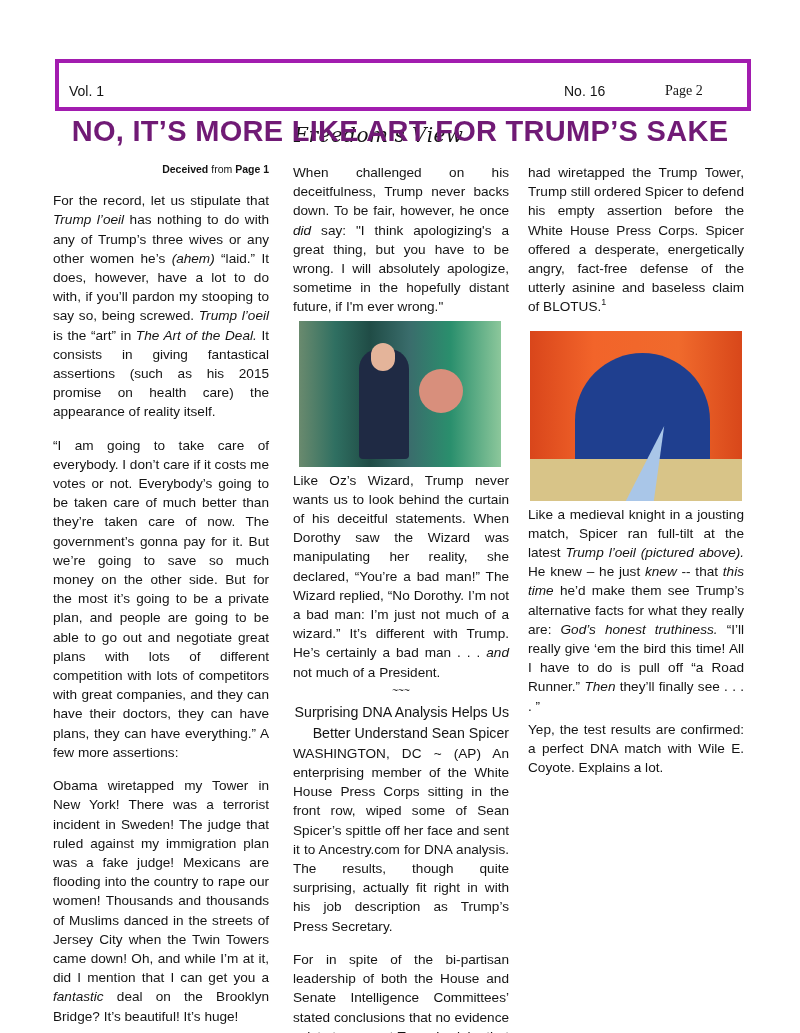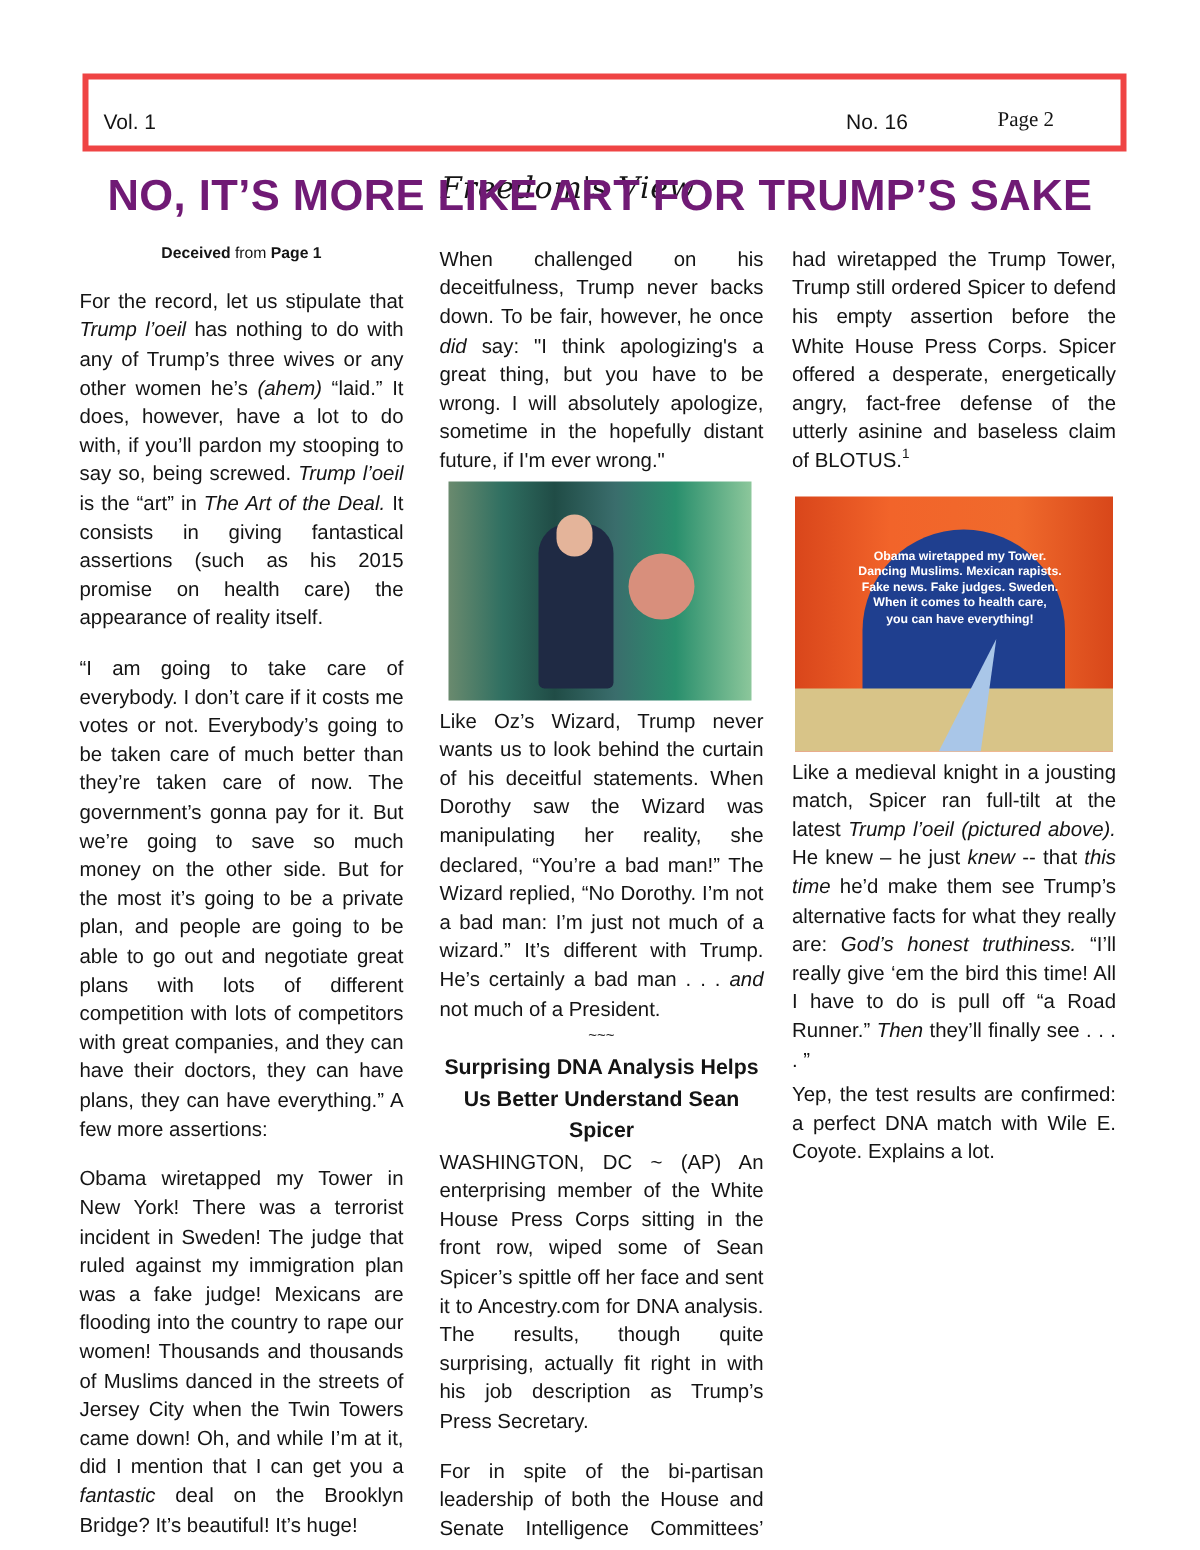--- a/index.html
+++ b/index.html
@@ -1,54 +1,54 @@
 <!DOCTYPE html>
 <html><head>
 <meta charset="utf-8">
 <style>
   html, body { margin: 0; padding: 0; }
   body {
     width: 800px; height: 1033px; background: #ffffff; position: relative; overflow: hidden;
     font-family: "Liberation Sans", "DejaVu Sans", sans-serif; color: #141414;
   }
   .masthead {
-    position: absolute; left: 55px; top: 49px; width: 688px; height: 44px;
-    border: 4px solid #ef4444; box-sizing: content-box;
+    position: absolute; left: 55px; top: 59px; width: 688px; height: 44px;
+    border: 4px solid #a21caf; box-sizing: content-box;
   }
   .mh-vol { position: absolute; left: 10px; top: 20px; font-size: 14px; }
   .mh-title { position: absolute; left: 235px; top: 14px; font-family: "DejaVu Serif", serif; font-weight: normal; font-style: italic; font-size: 20px; letter-spacing: 0.5px; margin-top: 46px; }
   .mh-no { position: absolute; left: 505px; top: 20px; font-size: 14px; }
   .mh-page { position: absolute; left: 606px; top: 20px; font-size: 14px; font-family: Liberation Serif, serif; }
   .headline {
     position: absolute; left: 0; top: 115px; width: 800px; text-align: center;
     font-weight: bold; font-size: 29px; letter-spacing: 0.3px; color: #701a75;
   }
   .col { position: absolute; top: 160px; font-size: 13.6px; line-height: 19.2px; text-align: justify; }
   .col p { margin: 0 0 14px 0; }
   .col1 { left: 53px; width: 216px; }
   .col2 { left: 293px; width: 216px; top: 163px; }
   .col3 { left: 528px; width: 216px; top: 163px; }
-  .deceived { font-size: 10.5px; margin-bottom: 12px !important; text-align: center; }
+  .deceived { font-size: 10.5px; margin-bottom: 12px !important; text-align: right; }
   .deceived b { font-weight: bold; }
   .u { }
   .img { position: relative; overflow: hidden; margin: 4px 0 4px 0; }
   .img-oz { width: 202px; height: 146px; margin-left: 6px; background: linear-gradient(90deg,#6a8a6e 0%,#2f6f61 18%,#204c46 35%,#3a6d6c 55%,#2a8f6d 75%,#8cc79b 100%); }
   .img-tunnel { width: 212px; height: 170px; margin-left: 2px; background: linear-gradient(90deg,#d9461b,#f2642a 30%,#f06a2c 70%,#d8471a); }
   .img-coyote { width: 212px; height: 175px; margin-left: 2px; background: linear-gradient(180deg,#d94b63 0%,#2e4da3 30%,#7fa3c9 55%,#e79a3c 75%,#f0b24a 100%); }
   .tunnel-arch { position: absolute; left: 45px; top: 22px; width: 135px; height: 130px; background: #1f3f8f; border-radius: 68px 68px 0 0; }
   .tunnel-road { position: absolute; left: 0; top: 128px; width: 212px; height: 42px; background: #d8c488; }
   .tunnel-beam { position: absolute; left: 108px; top: 95px; width: 0; height: 0; border-left: 14px solid transparent; border-right: 14px solid transparent; border-bottom: 75px solid #a9c6e8; transform: skewX(-18deg); }
   .tunnel-text { position: absolute; left: 25px; top: 35px; width: 170px; text-align: center; font-size: 8.2px; line-height: 10.5px; color: #fff; font-weight: bold; }
   .bubble { position: absolute; left: 12px; top: 12px; width: 75px; height: 40px; background: #fff; border-radius: 40px; font-size: 7.5px; line-height: 9px; font-weight: bold; color: #222; text-align: center; padding-top: 6px; box-sizing: border-box; }
   .face { position: absolute; left: 95px; top: 60px; width: 34px; height: 42px; background: #e2b29a; border-radius: 16px; }
   .clouds { position: absolute; left: 0; bottom: 0; width: 212px; height: 38px; background: radial-gradient(circle at 20% 60%, #9aa7b3 0 14px, transparent 15px), radial-gradient(circle at 50% 70%, #9aa7b3 0 18px, transparent 19px), radial-gradient(circle at 80% 60%, #9aa7b3 0 14px, transparent 15px); }
   .wizard { position: absolute; left: 60px; top: 28px; width: 50px; height: 110px; background: #1f2a44; border-radius: 20px 20px 4px 4px; }
   .wizard-head { position: absolute; left: 72px; top: 22px; width: 24px; height: 28px; background: #e4b49a; border-radius: 12px; }
   .wizard-disc { position: absolute; left: 120px; top: 48px; width: 44px; height: 44px; background: #d88f7c; border-radius: 22px; }
-  .subhead { font-weight: bold; font-size: 14.2px; line-height: 21px; text-align: center; margin: 0 !important; }
+  .subhead { font-weight: normal; font-size: 14.2px; line-height: 21px; text-align: right; margin: 0 !important; }
   .dateline { text-align: left; margin: 0 !important; }
   .sep { text-align: center; font-size: 10px; line-height: 10px; margin: 0 0 6px 0 !important; }
   sup { font-size: 9px; line-height: 0; }
 </style>
 </head>
 <body>
 
 <div class="masthead">
   <span class="mh-vol">Vol. 1</span>
   <span class="mh-title">Freedom's View</span>
@@ -78,24 +78,17 @@
   <p>WASHINGTON, DC ~ (AP) An enterprising member of the White House Press Corps sitting in the front row, wiped some of Sean Spicer’s spittle off her face and sent it to Ancestry.com for DNA analysis.  The results, though quite surprising, actually  fit right in with his job description as Trump’s Press Secretary.</p>
   <p>For in spite of the bi-partisan leadership of both the House and Senate Intelligence Committees’ stated conclusions that no evidence exists to support Trump’s claim that Obama</p>
 </div>
 
 <div class="col col3">
   <p><span>had wiretapped the Trump Tower, Trump still ordered Spicer to defend his empty assertion before the White House Press Corps.  Spicer offered a desperate, energetically angry, fact-free defense of  the utterly asinine and baseless claim of BLOTUS.</span><sup>1</sup></p>
   <div class="img img-tunnel">
     <div class="tunnel-arch"></div>
     <div class="tunnel-road"></div>
     <div class="tunnel-beam"></div>
-    <div class="tunnel-text">
-      <div>Obama wiretapped my Tower.</div>
-      <div>Dancing Muslims. Mexican rapists.</div>
-      <div>Fake news. Fake judges. Sweden.</div>
-      <div>When it comes to health care,</div>
-      <div>you can have everything!</div>
-    </div>
   </div>
   <p style="margin-bottom:4px"><span>Like a medieval knight in a jousting match, Spicer ran full-tilt at the latest </span><i>Trump l’oeil (pictured above).</i><span>  He knew – he just </span><i>knew</i><span> -- that </span><i>this time</i><span> he’d make them see Trump’s alternative facts for what they really are: </span><i>God’s honest truthiness.</i><span>  “I’ll really give ‘em the bird this time!  All I have to do is pull off “a Road Runner.” </span><i>Then</i><span> they’ll finally see . . . . ”</span></p>
   <p style="margin-bottom:8px">Yep, the test results are confirmed: a perfect DNA match with Wile E. Coyote.  Explains a lot.</p>
 
 </div>
 
 </body></html>

